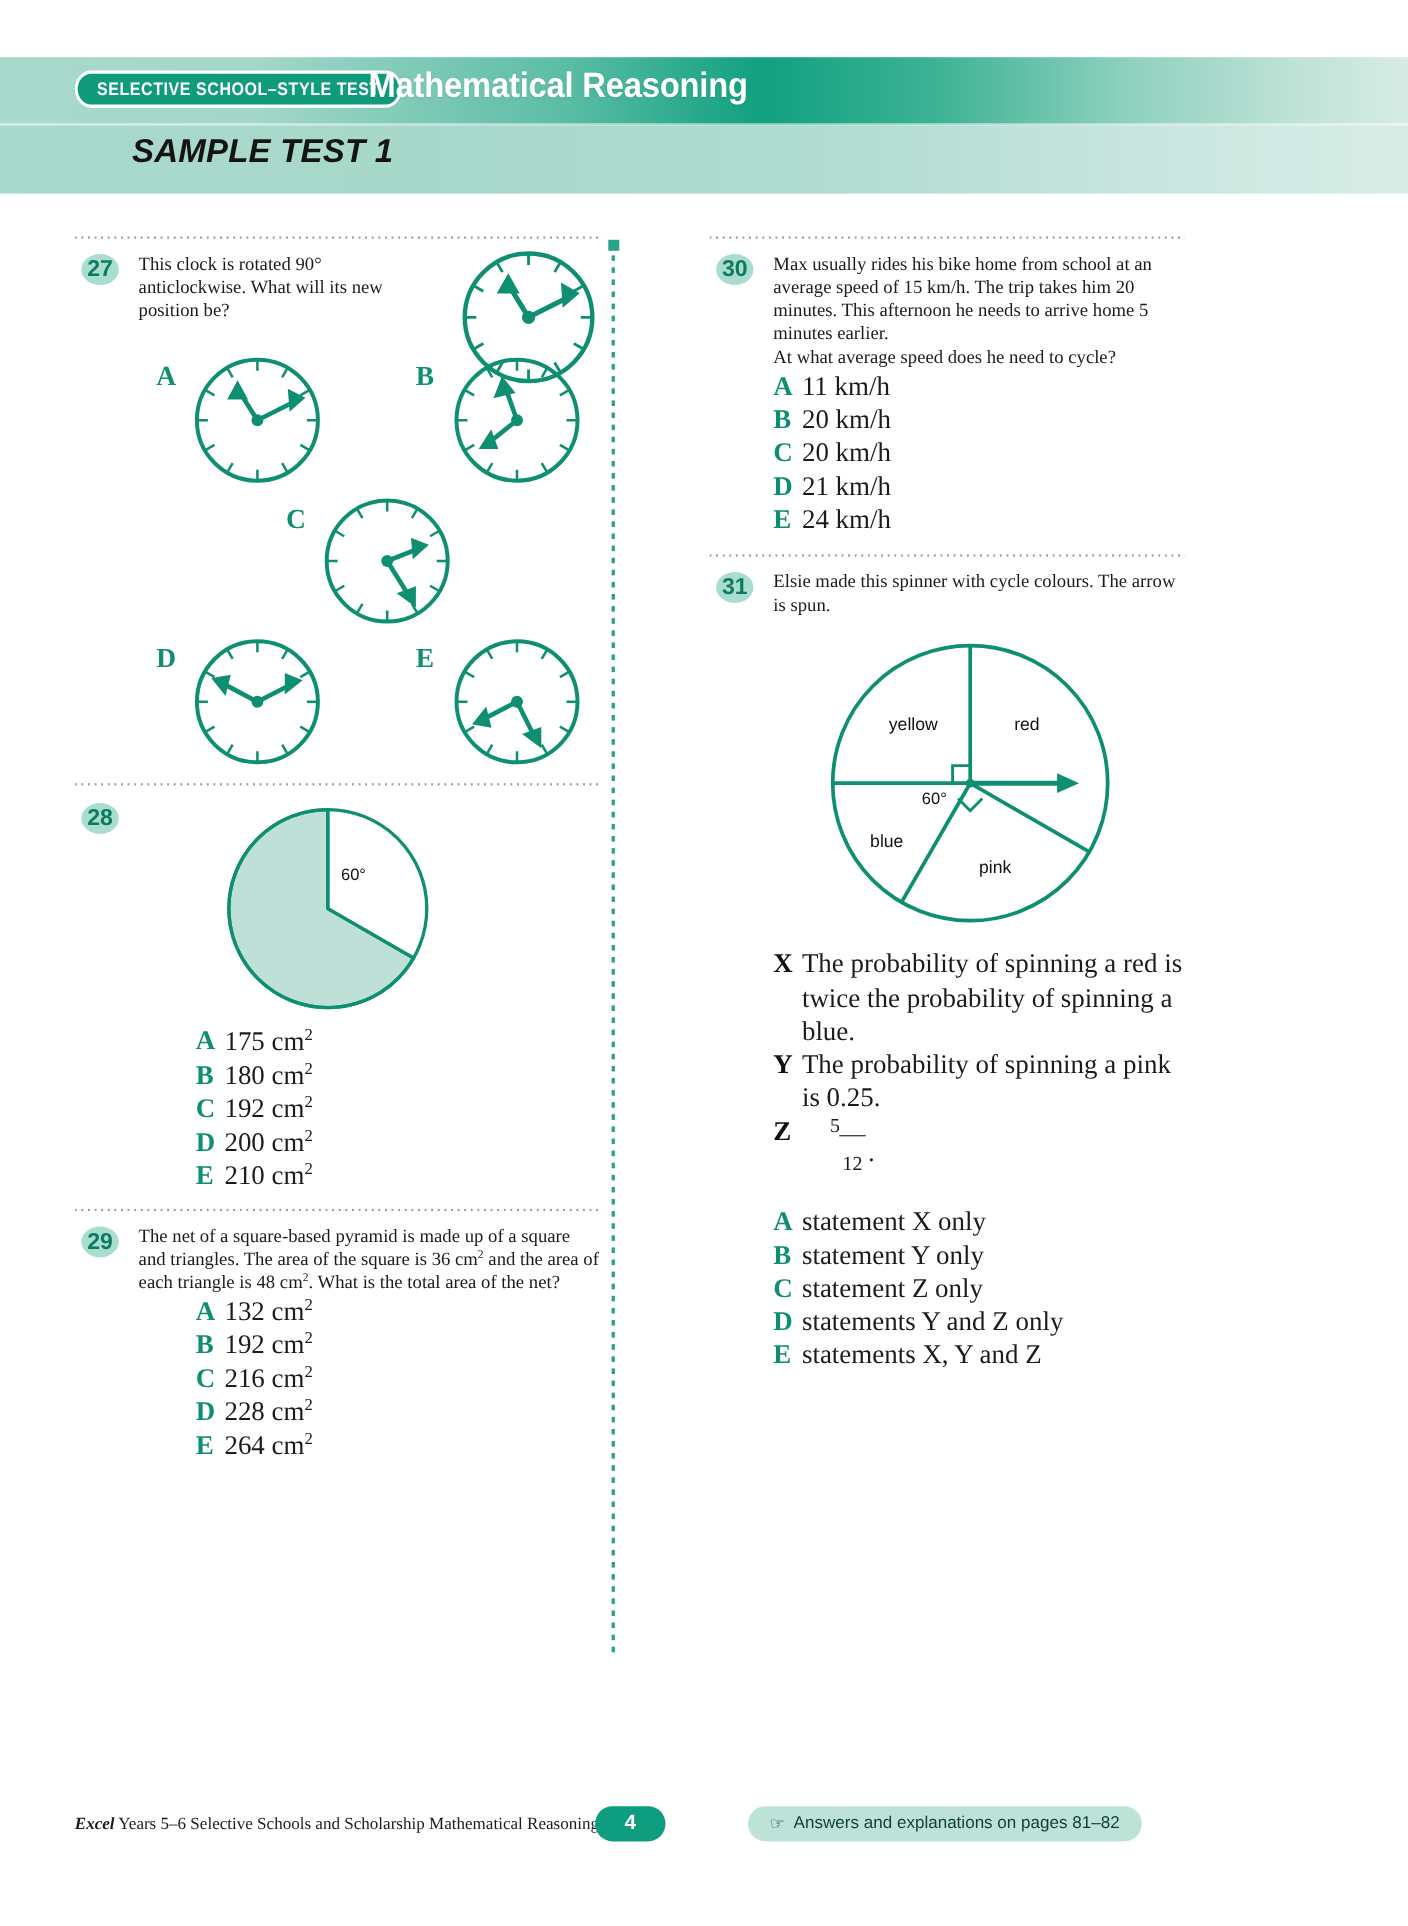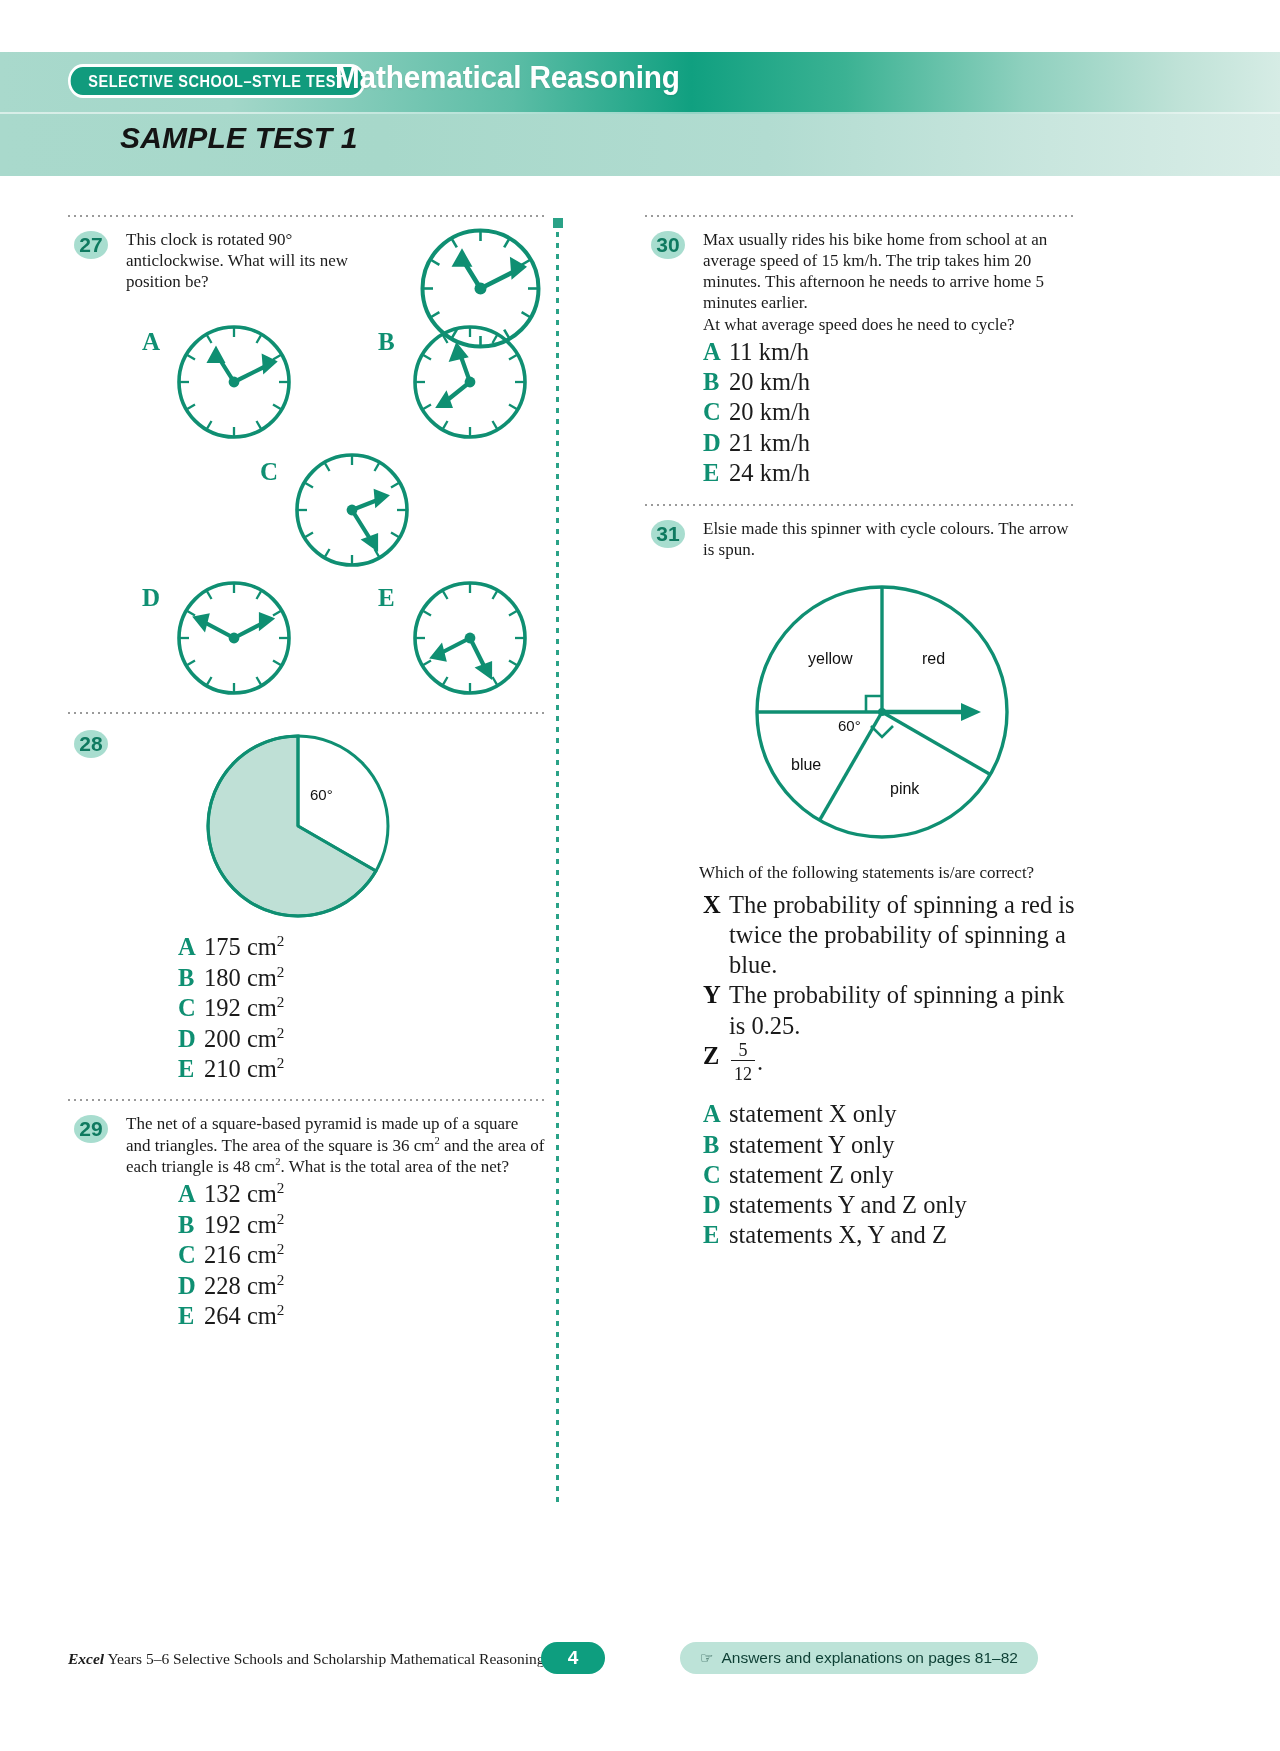--- a/index.html
+++ b/index.html
@@ -99,21 +99,21 @@
   .opt-text { flex:1; }
   sup.sq { font-size:0.62em; vertical-align:super; }
 
   
   .frac {
     display:inline-block; vertical-align:-0.52em;
     text-align:center; font-size:0.74em; line-height:1.04;
     margin:0 2px;
   }
   .frac .num { display:block; padding:0 3px; }
-  .frac .den { display:block; border-top:1.4px solid #1b1b1b; padding:4px 3px; }
+  .frac .den { display:block; border-top:1.4px solid #1b1b1b; padding:16px 3px;margin-left:32px; }
   .footer-left {
     position:absolute; left:68px; top:1650px;
     font-size:15.5px; color:#1b1b1b; white-space:nowrap;
   }
   .footer-left b { font-style:italic; font-weight:700; }
   .page-badge {
     position:absolute; left:541px; top:1642px;
     width:64px; height:32px; border-radius:16px;
     background:#0e9e7f; color:#ffffff;
     font-family:"Liberation Sans", sans-serif; font-weight:700; font-size:19px;
@@ -436,21 +436,20 @@
       <polygon points="244,140 224,131 224,149" fill="#0f8f72"></polygon>
       <circle cx="145" cy="140" r="4" fill="#0f8f72"></circle>
 
       <text class="lbl" x="71" y="92">yellow</text>
       <text class="lbl" x="185" y="92">red</text>
       <text class="lbl" x="54" y="198">blue</text>
       <text class="lbl" x="153" y="222">pink</text>
       <text class="deg" x="101" y="159">60°</text>
     </svg>
 
-    <div class="q-text" style="margin-left:-4px">Which of the following statements is/are correct?</div>
 
     <div class="opts" style="margin-top:6px">
       <div class="opt">
           <span class="opt-letter blk">X</span>
           <span class="opt-text">The probability of spinning a red is twice the probability of spinning a blue.</span>
         </div>
       <div class="opt">
           <span class="opt-letter blk">Y</span>
           <span class="opt-text">The probability of spinning a pink is 0.25.</span>
         </div>

